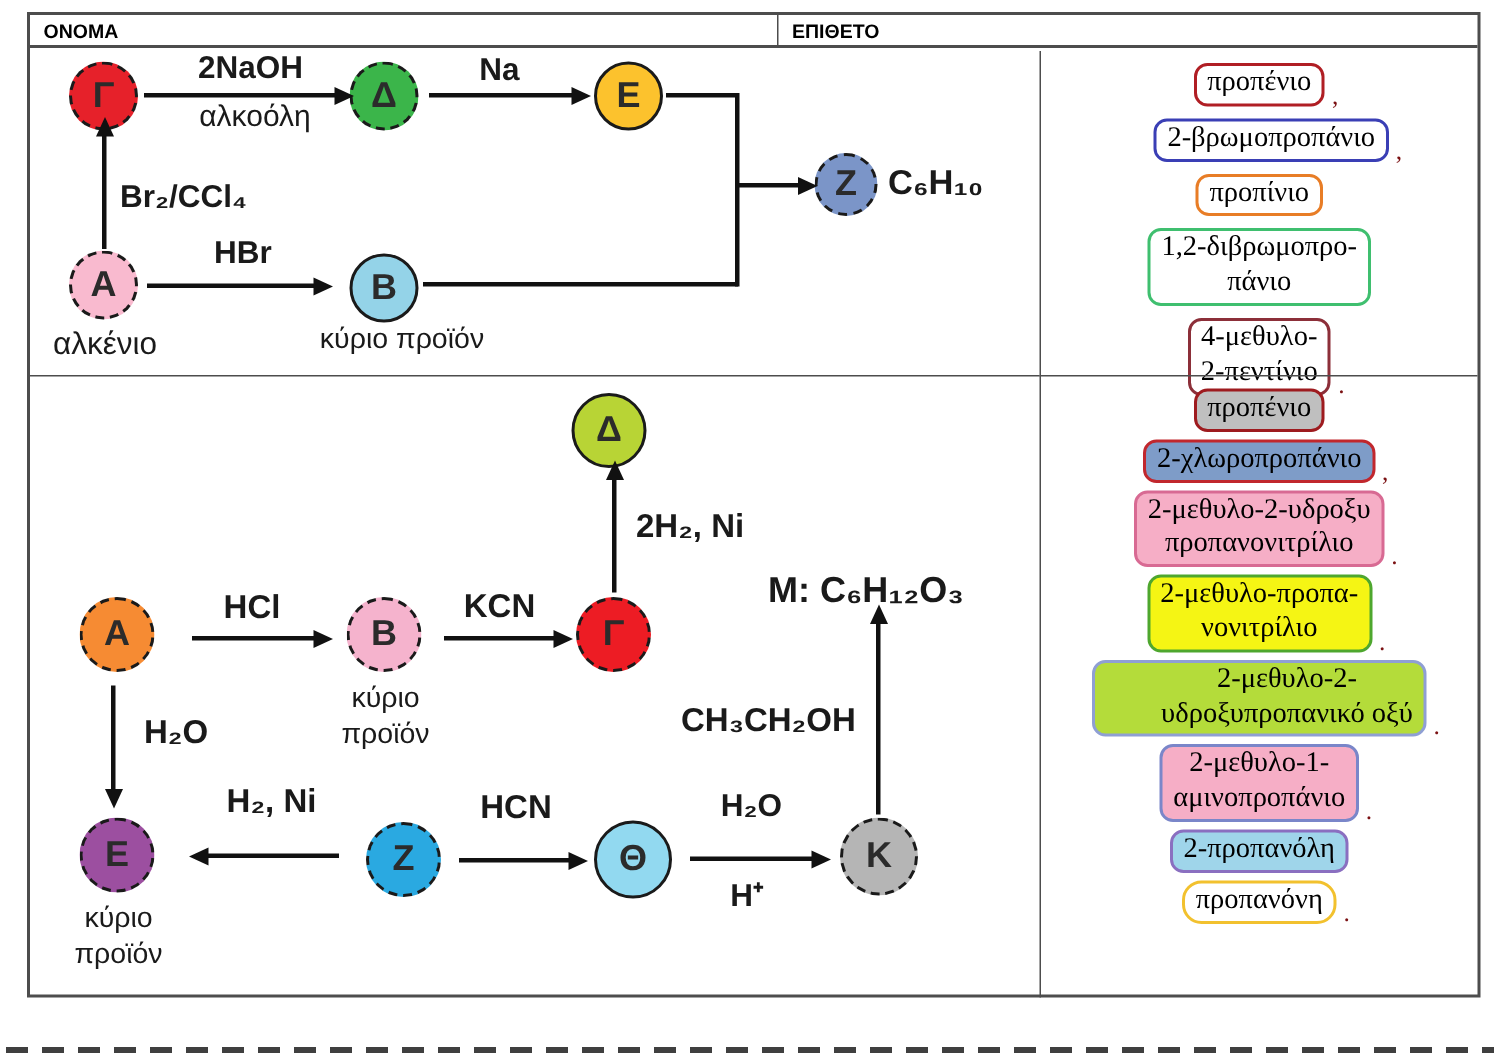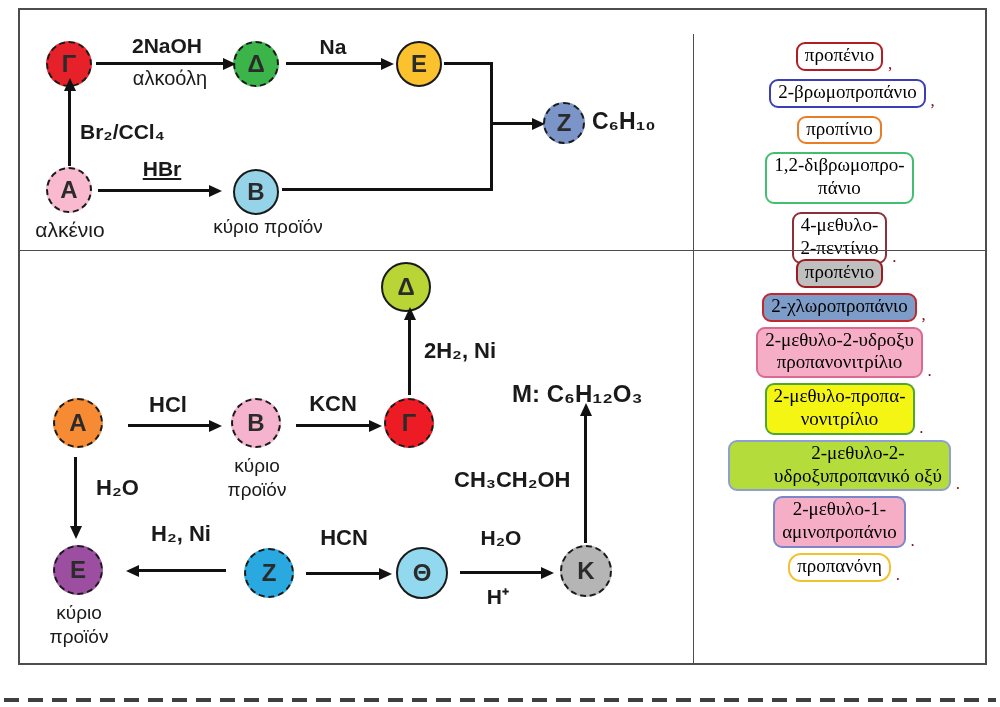--- a/index.html
+++ b/index.html
@@ -58,20 +58,28 @@
 
   .cutline { position:absolute; left:4px; top:698px; width:992px; height:3.5px;
              background:repeating-linear-gradient(90deg, #3f3f3f 0 15px, transparent 15px 24px); }
 </style>
 </head>
 <body>
 
 <div class="page">
   <div class="sheet">
 
+    <div class="hdr-row">
+      <div class="hdr-cell hdr-left">
+        <span>ΟΝΟΜΑ</span>
+      </div>
+      <div class="hdr-cell hdr-right">
+        <span>ΕΠΙΘΕΤΟ</span>
+      </div>
+    </div>
 
     <div class="cell cell-d1">
 
       <div class="node n46" style="left: 26px; top: 7px; background: rgb(230, 33, 42);">Γ</div>
       <div class="node n46" style="left: 213px; top: 7px; background: rgb(59, 181, 74);">Δ</div>
       <div class="node n46 solid" style="left: 376px; top: 7px; background: rgb(252, 194, 45);">Ε</div>
       <div class="node n42" style="left: 523px; top: 68px; background: rgb(123, 149, 200);">Ζ</div>
       <div class="node n46" style="left: 26px; top: 133px; background: rgb(249, 186, 207);">Α</div>
       <div class="node n46 solid" style="left: 213px; top: 135px; background: rgb(148, 211, 232);">Β</div>
 
@@ -91,21 +99,21 @@
       <div class="ar v" style="left:470px; top:28px; height:129px;"></div>
       <div class="ar h" style="left:262px; top:154px; width:210px;"></div>
       <div class="ar h" style="left:471px; top:88px; width:42px;">
           <span class="head r"></span>
         </div>
 
       <span class="lbl c chem" style="left:147px; top:0px;">2NaOH</span>
       <span class="lbl c" style="left:150px; top:33px;">αλκοόλη</span>
       <span class="lbl c chem" style="left:313px; top:1px;">Na</span>
       <span class="lbl chem" style="left:60px; top:86px;">Br₂/CCl₄</span>
-      <span class="lbl c chem" style="left:142px; top:123px;text-decoration:underline;">HBr</span>
+      <span class="lbl c chem" style="left:142px; top:123px;">HBr</span>
       <span class="lbl c" style="left:50px; top:184px; font-size:21px;">αλκένιο</span>
       <span class="lbl c" style="left:248px; top:182px; font-size:19px;">κύριο προϊόν</span>
       <span class="lbl big" style="left:572px; top:74px;">C₆H₁₀</span>
     </div>
 
     <div class="cell cell-d2">
 
       <div class="node n50" style="left: 33px; top: 147px; background: rgb(246, 139, 51);">Α</div>
       <div class="node n50" style="left: 211px; top: 147px; background: rgb(245, 179, 205);">Β</div>
       <div class="node n50" style="left: 364px; top: 147px; background: rgb(237, 28, 36);">Γ</div>
@@ -204,20 +212,24 @@
         <div class="ans" style="background: rgb(180, 220, 58); border-color: rgb(143, 159, 212); padding-left: 44px;">2-μεθυλο-2-
 υδροξυπροπανικό οξύ</div>
         <span class="mark">.</span>
       </div>
       <div class="ans-row">
         <div class="ans" style="background: rgb(246, 174, 198); border-color: rgb(122, 134, 201);">2-μεθυλο-1-
 αμινοπροπάνιο</div>
         <span class="mark">.</span>
       </div>
       <div class="ans-row">
+        <div class="ans" style="background: rgb(159, 213, 234); border-color: rgb(138, 111, 192);">2-προπανόλη</div>
+        <span class="mark"></span>
+      </div>
+      <div class="ans-row">
         <div class="ans" style="background: rgb(255, 255, 255); border-color: rgb(242, 193, 46); border-radius: 13px;">προπανόνη</div>
         <span class="mark">.</span>
       </div>
     </div>
 
   </div>
 
   <div class="cutline"></div>
 </div>
 

